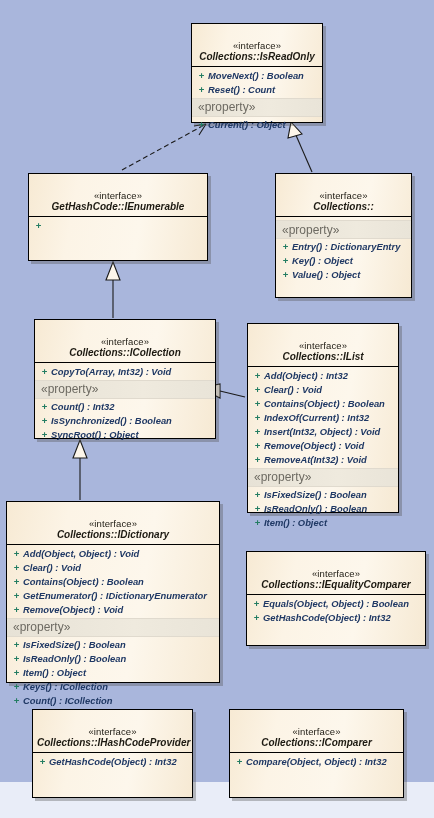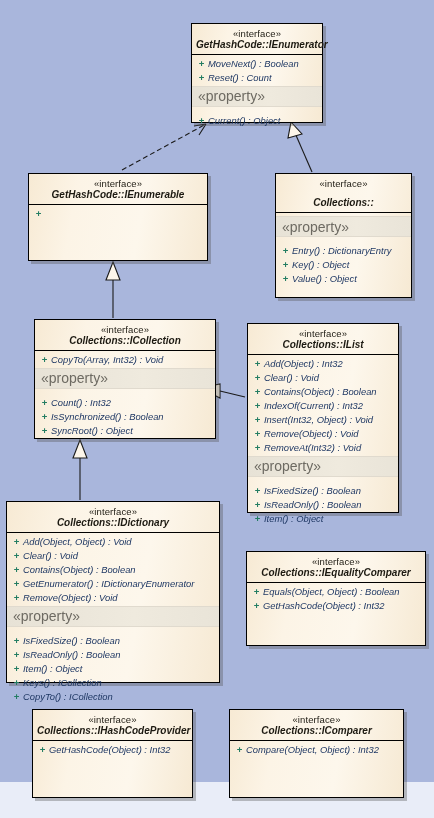--- a/index.html
+++ b/index.html
@@ -16,40 +16,40 @@
   
   .cls{
     position:absolute;
     border:1px solid #000;
     background:linear-gradient(100deg,#f7ead4 0%,#fcf4e6 26%,#fdf7ec 62%,#f6e9d3 100%);
     box-shadow:3px 3px 0 rgba(80,80,80,.35);
     box-sizing:border-box;
     z-index:5;
   }
   .hdr{
-    padding:4px 4px 3px 4px;
+    padding:16px 4px 3px 4px;
     text-align:center;
     border-bottom:1px solid #000;
     color:#1d1a12;
     line-height:1.18;
   }
   .stereo{font-size:9.5px;font-style:normal;display:block;letter-spacing:.1px;}
   .cname{font-size:10px;font-weight:bold;font-style:italic;display:block;}
-  .cname.two{line-height:1.2;margin-top:8px;}
+  .cname.two{line-height:1.2;}
   .sect{padding:2px 0 3px 0;}
   .row{
     display:flex;align-items:baseline;
     font-size:9.4px;font-style:italic;color:#1f3864;
     line-height:1.38;padding:0 3px;white-space:nowrap;
   }
   .vis{color:#237d62;font-style:normal;width:13px;flex:0 0 13px;text-align:center;font-size:9.6px;font-weight:bold;}
-  .sig{flex:1 1 auto;}
+  .sig{flex:1 1 auto;font-weight:bold;}
   .propband{
     background:linear-gradient(90deg,#e7e2d6,#efeade 60%,#e9e4d8);
-    color:#6d6a62;font-size:14px;padding:1.5px 6px;margin:1px 0 7px 0;
+    color:#6d6a62;font-size:12px;padding:1.5px 6px;margin:1px 0 1px 0;
     border-top:1px solid #e0dace;border-bottom:1px solid #e0dace;
   }
   
   .lines{position:absolute;inset:0;z-index:2;pointer-events:none;}
 </style>
 </head>
 <body>
 
 <div id="canvas">
 
@@ -77,21 +77,21 @@
 
     <g>
       <line x1="80" y1="500" x2="80" y2="458" stroke="#1a1a1a" stroke-width="1.1"></line>
       <polygon points="80,440 87,458 73,458" fill="#fdf6ea" stroke="#1a1a1a" stroke-width="1.1"></polygon>
     </g>
   </svg>
 
   <div class="cls" style="left:191px;top:23px;width:132px;height:100px;">
     <div class="hdr">
       <span class="stereo">«interface»</span>
-      <span class="cname">GetHashCode::IEnumerator</span>
+      <span class="cname">Collections::IsReadOnly</span>
     </div>
     <div class="sect">
       <div class="row">
         <span class="vis">+</span>
         <span class="sig">MoveNext() : Boolean</span>
       </div>
       <div class="row">
         <span class="vis">+</span>
         <span class="sig">Reset() : Count</span>
       </div>
@@ -251,21 +251,21 @@
       <div class="row">
         <span class="vis">+</span>
         <span class="sig">Item() : Object</span>
       </div>
       <div class="row">
         <span class="vis">+</span>
         <span class="sig">Keys() : ICollection</span>
       </div>
       <div class="row">
         <span class="vis">+</span>
-        <span class="sig">CopyTo() : ICollection</span>
+        <span class="sig">Count() : ICollection</span>
       </div>
     </div>
   </div>
 
   <div class="cls" style="left:246px;top:551px;width:180px;height:95px;">
     <div class="hdr">
       <span class="stereo">«interface»</span>
       <span class="cname">Collections::IEqualityComparer</span>
     </div>
     <div class="sect">

